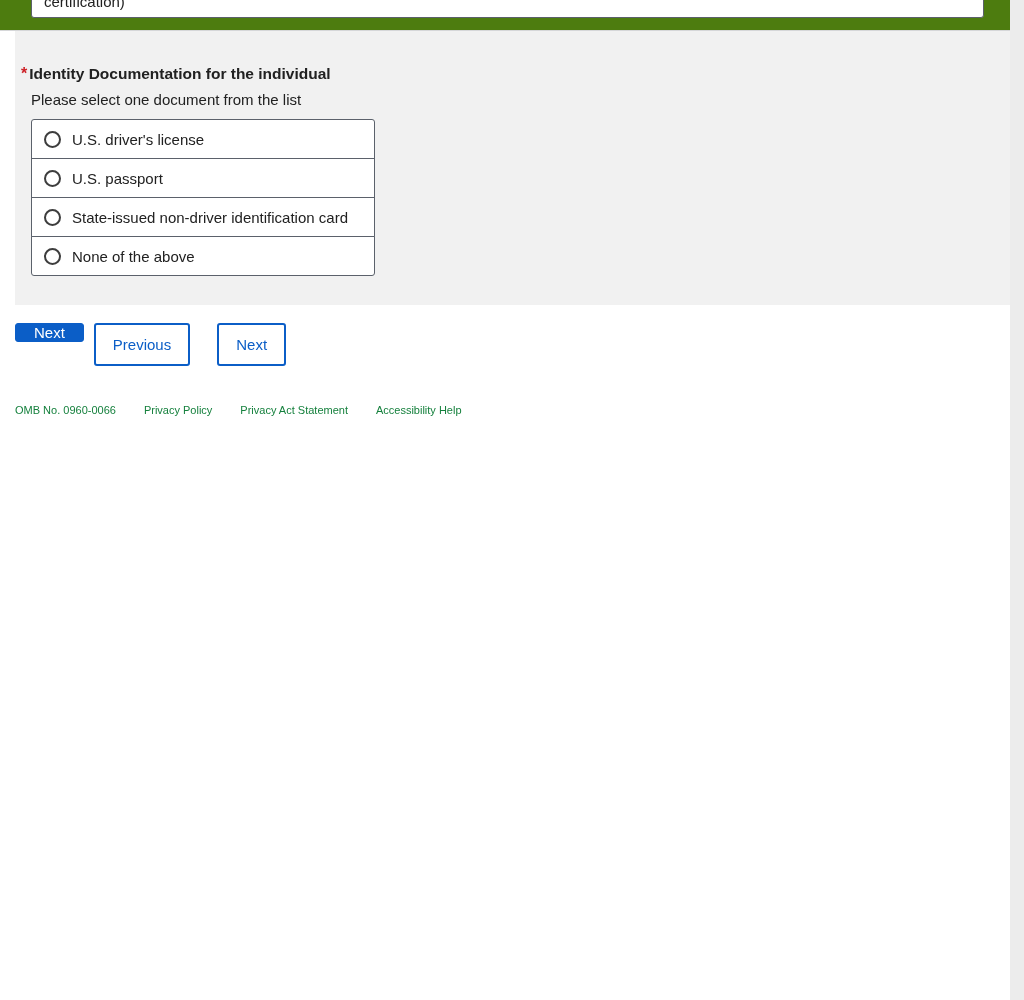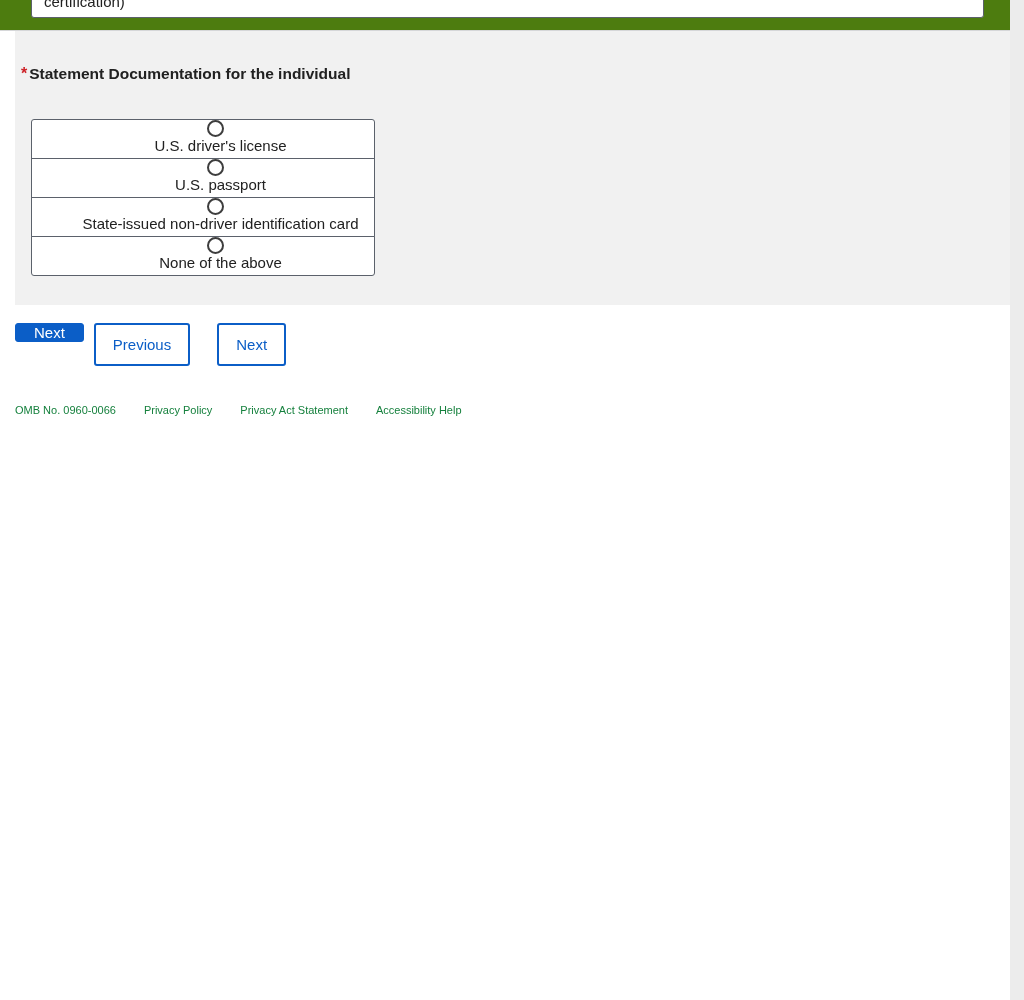--- a/index.html
+++ b/index.html
@@ -93,23 +93,22 @@
     width: 344px;
   }
   .radio-row {
     display: flex;
     align-items: center;
     height: 40px;
     border: 1px solid #5b616b;
     background: #ffffff;
     box-sizing: border-box;
     margin-top: -1px;
-    padding-left: 24px;
+    padding-left: 12px;
     cursor: pointer;
-    flex-direction: column;
   }
   .radio-row:first-child {
     margin-top: 0;
     border-top-left-radius: 3px;
     border-top-right-radius: 3px;
   }
   .radio-row:last-child {
     border-bottom-left-radius: 3px;
     border-bottom-right-radius: 3px;
   }
@@ -184,22 +183,23 @@
   <div class="white-canvas"></div>
 
   <div class="top-panel">
     <div class="top-box">
       <div class="top-box-text">certification)</div>
     </div>
   </div>
 
   <div class="section">
     <div class="legend">
-      <span class="req-star">*</span><span>Statement Documentation for the individual</span>
+      <span class="req-star">*</span><span>Identity Documentation for the individual</span>
     </div>
+    <div class="hint">Please select one document from the list</div>
 
     <div class="radio-list">
       <div class="radio-row">
         <span class="radio-circle"></span>
         <span class="radio-label">U.S. driver's license</span>
       </div>
       <div class="radio-row">
         <span class="radio-circle"></span>
         <span class="radio-label">U.S. passport</span>
       </div>

